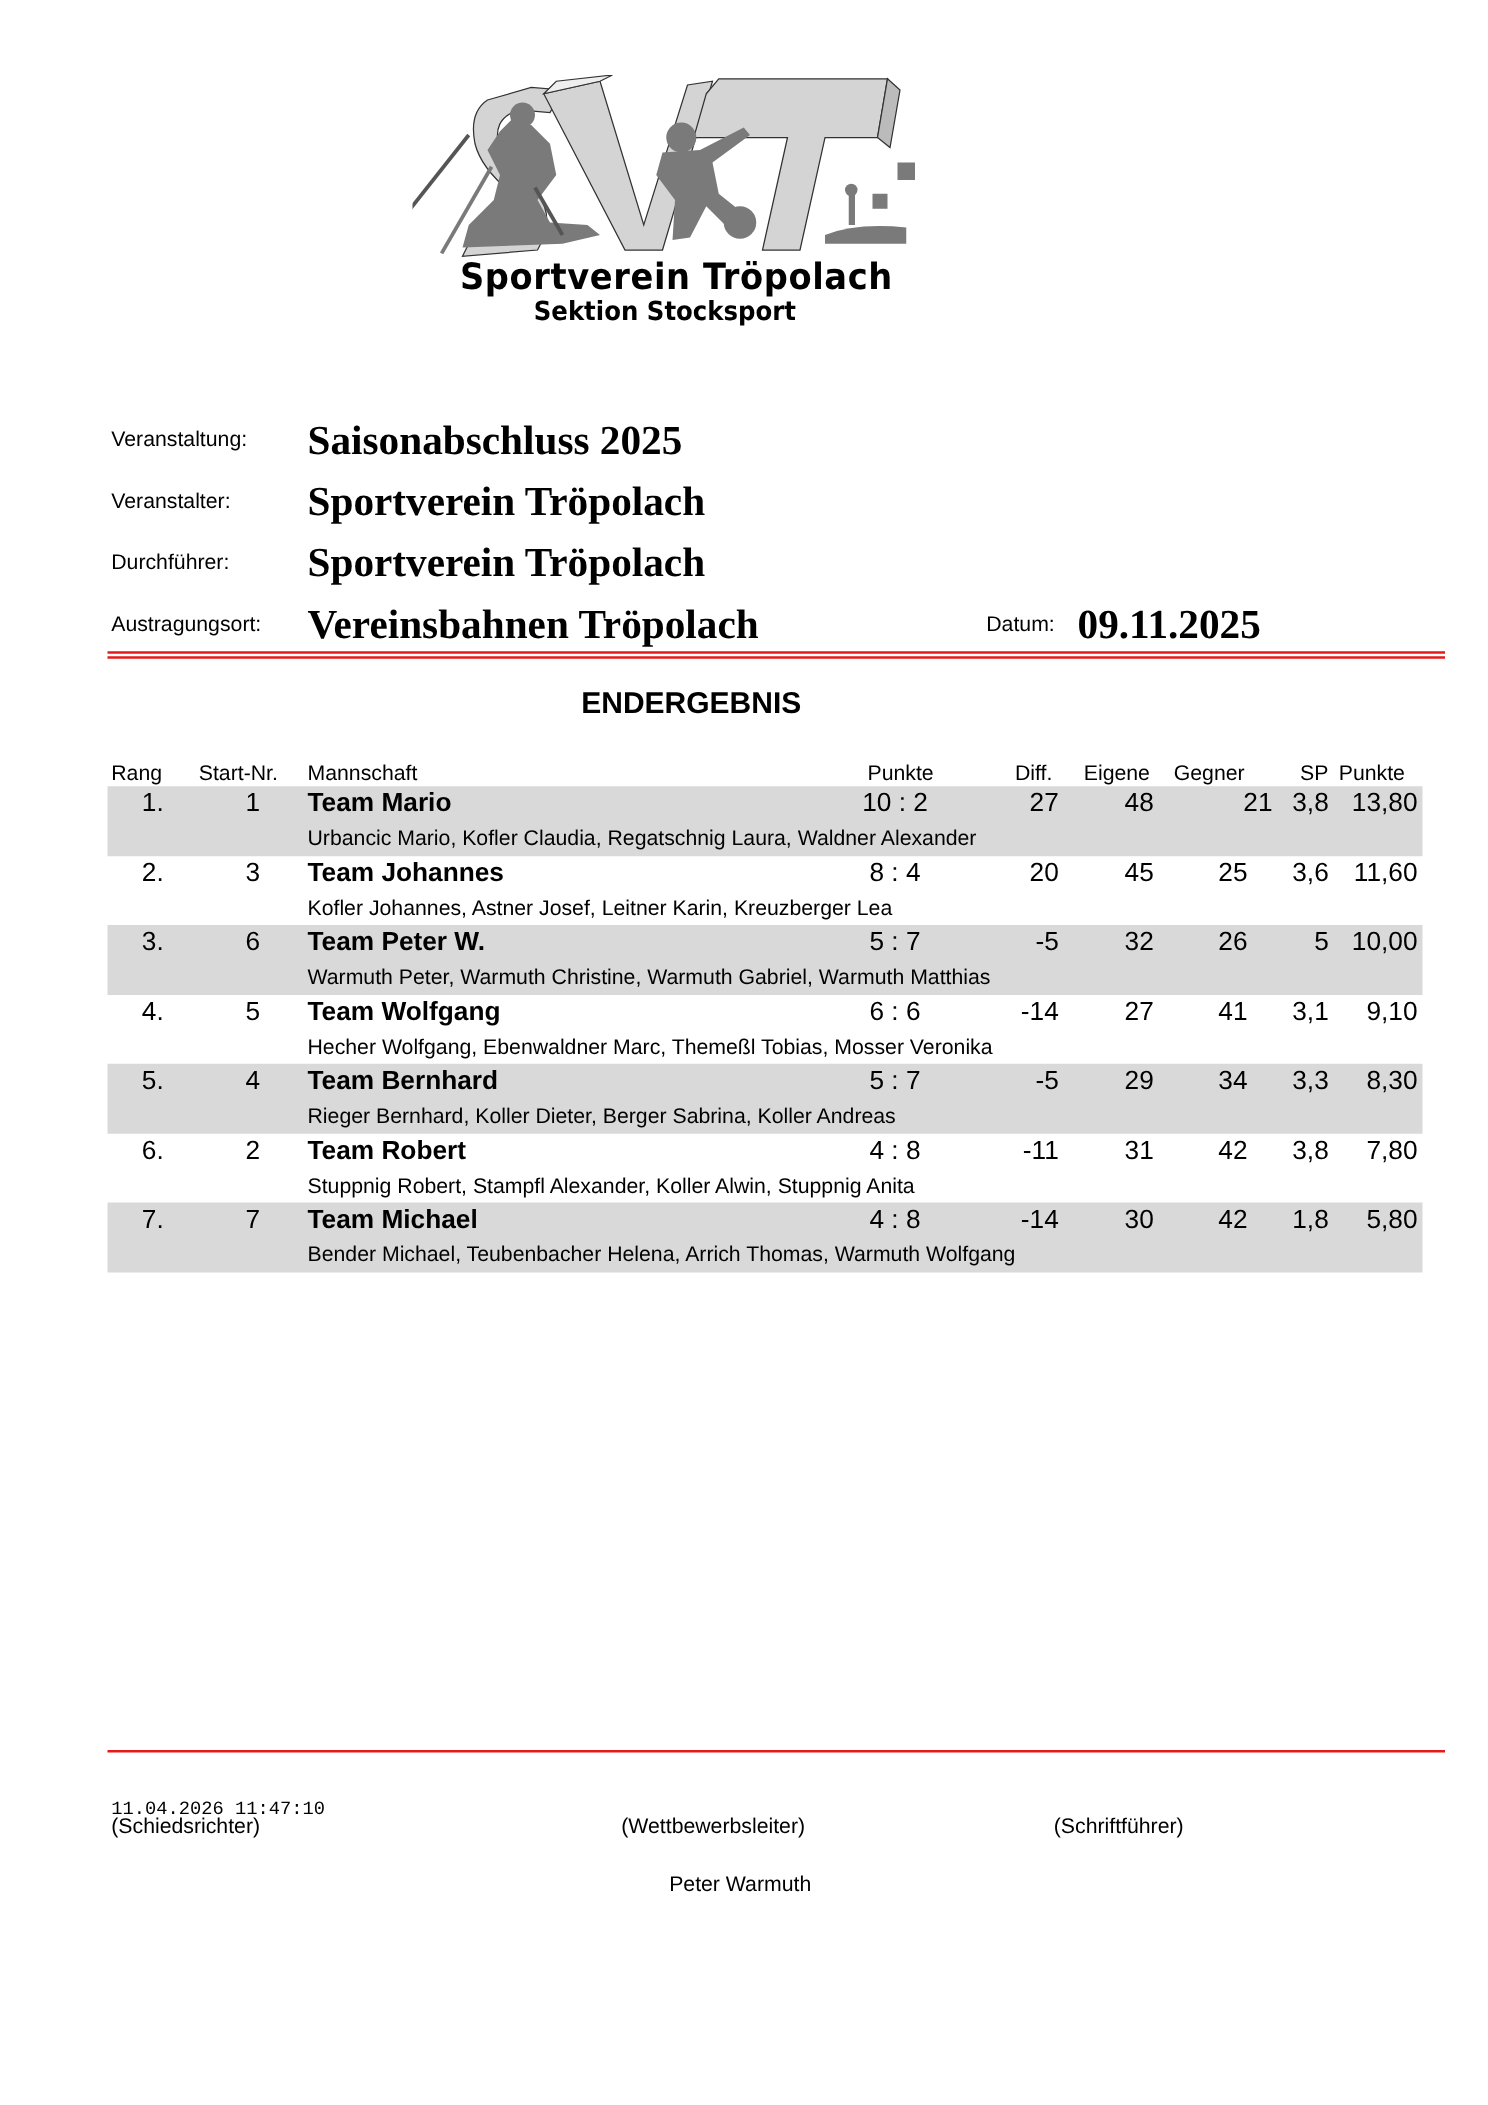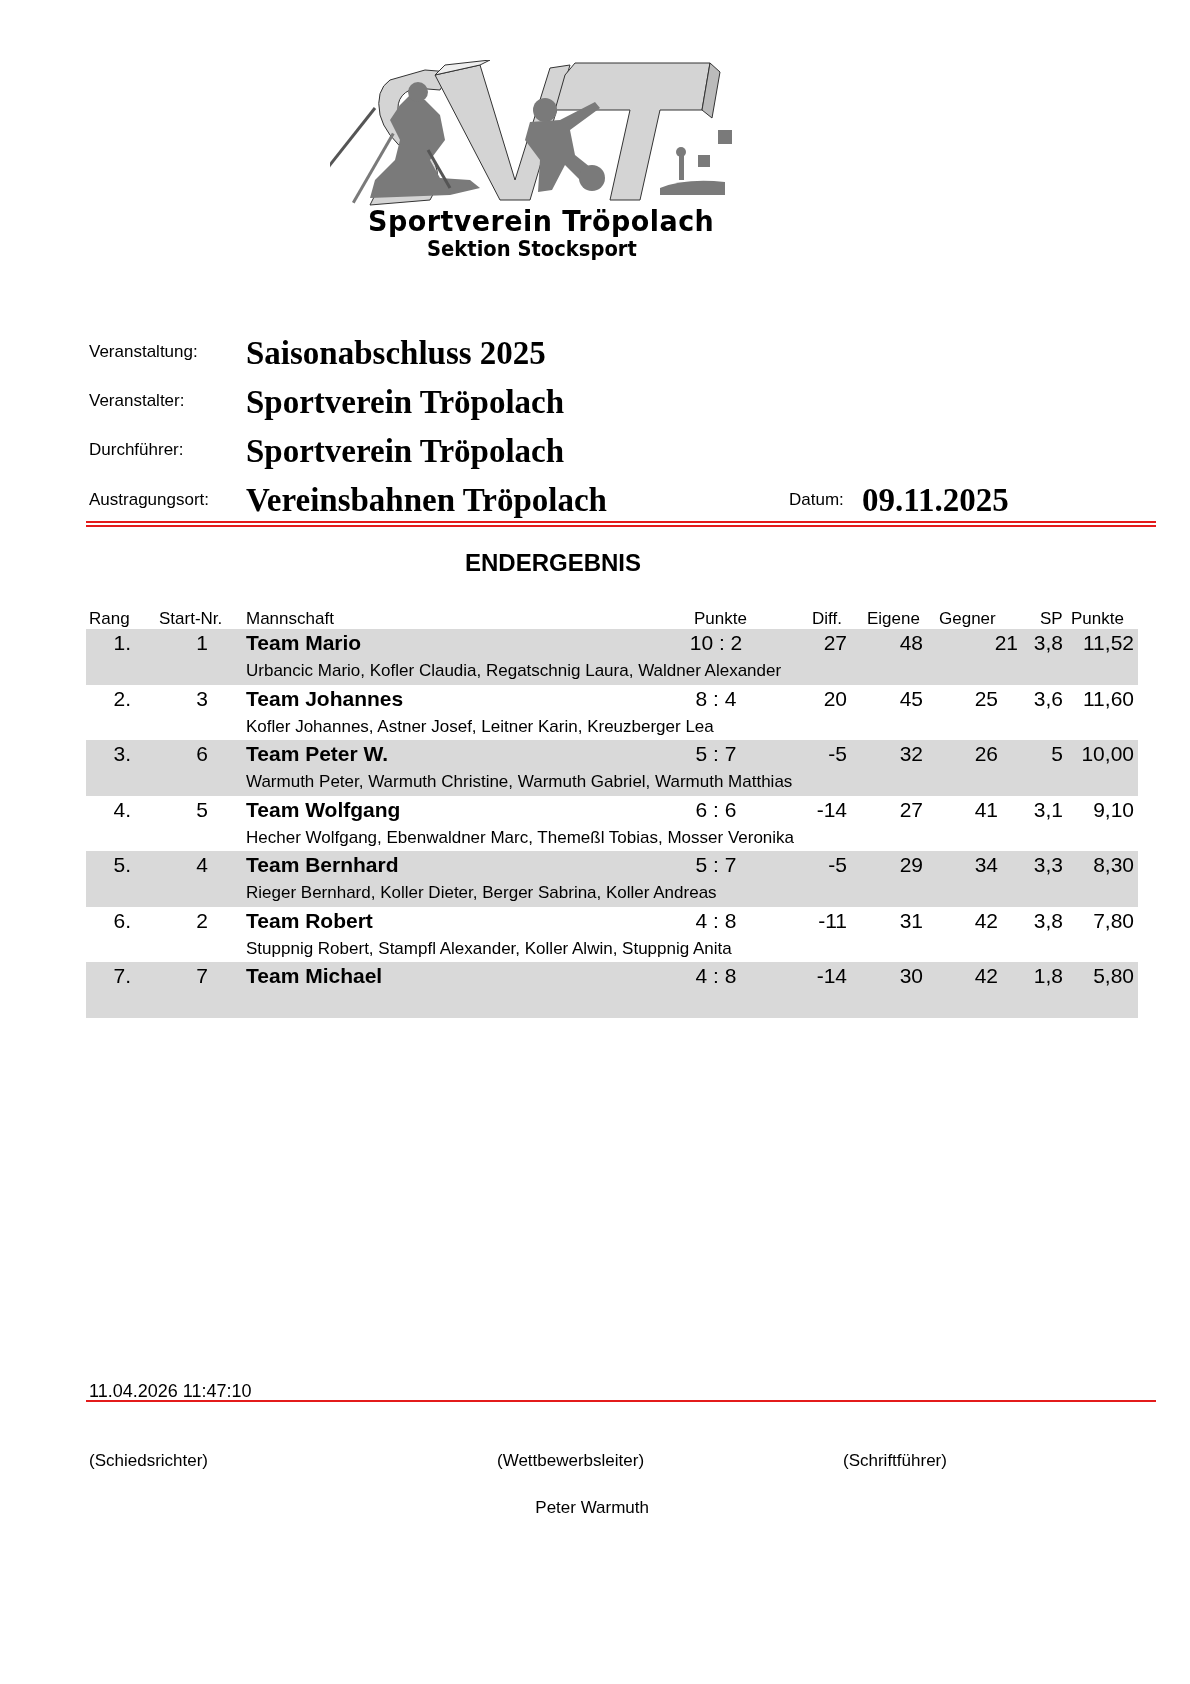--- a/index.html
+++ b/index.html
@@ -16,21 +16,21 @@
   .title { position:absolute; left:0; width:1106px; text-align:center; top:549px; font-weight:bold; font-size:24px; }
   
   .th { position:absolute; top:609px; font-size:17px; white-space:nowrap; }
   .row { position:absolute; left:86px; width:1052px; height:55.5px; }
   .row.shade { background:#d9d9d9; }
   .cell { position:absolute; top:2px; font-size:21px; white-space:nowrap; }
   .cell.r { text-align:right; }
   .team { position:absolute; left:160px; top:2px; font-size:21px; font-weight:bold; white-space:nowrap; }
   .members { position:absolute; left:160px; top:32px; font-size:17px; white-space:nowrap; }
   
-  .stamp { position:absolute; left:89px; top:1381px; font-size:18px; }
+  .stamp { position:absolute; left:89px; top:1439px; font-size:15px;font-family:Liberation Mono, monospace; }
   .footline { position:absolute; left:86px; top:1400px; width:1070px; height:2px; background:#e31b1b; }
   .foot { position:absolute; font-size:17px; white-space:nowrap; }
 </style>
 </head>
 <body>
 
 <div class="abs logo">
   <svg width="430" height="150" viewBox="0 0 430 150">
 
     <g fill="#d4d4d4" stroke="#333" stroke-width="1">
@@ -105,21 +105,21 @@
 
   <div id="rows">
       <div class="row shade" style="top: 629px;">
         <div class="cell r" style="left:0; width:45px">1.</div>
         <div class="cell r" style="left:0; width:122px">1</div>
         <div class="cell" style="left:600px; width:60px; text-align:center">10 : 2</div>
         <div class="cell r" style="left:700px; width:61px">27</div>
         <div class="cell r" style="left:780px; width:57px">48</div>
         <div class="cell r" style="left:880px; width:52px">21</div>
         <div class="cell r" style="left:930px; width:47px">3,8</div>
-        <div class="cell r" style="left:980px; width:68px">11,52</div>
+        <div class="cell r" style="left:980px; width:68px">13,80</div>
         <div class="team">Team Mario</div>
         <div class="members">Urbancic Mario, Kofler Claudia, Regatschnig Laura, Waldner Alexander</div>
       </div>
       <div class="row" style="top: 684.5px;">
         <div class="cell r" style="left:0; width:45px">2.</div>
         <div class="cell r" style="left:0; width:122px">3</div>
         <div class="cell" style="left:600px; width:60px; text-align:center">8 : 4</div>
         <div class="cell r" style="left:700px; width:61px">20</div>
         <div class="cell r" style="left:780px; width:57px">45</div>
         <div class="cell r" style="left:860px; width:52px">25</div>
@@ -179,20 +179,21 @@
       <div class="row shade" style="top: 962px;">
         <div class="cell r" style="left:0; width:45px">7.</div>
         <div class="cell r" style="left:0; width:122px">7</div>
         <div class="cell" style="left:600px; width:60px; text-align:center">4 : 8</div>
         <div class="cell r" style="left:700px; width:61px">-14</div>
         <div class="cell r" style="left:780px; width:57px">30</div>
         <div class="cell r" style="left:860px; width:52px">42</div>
         <div class="cell r" style="left:930px; width:47px">1,8</div>
         <div class="cell r" style="left:980px; width:68px">5,80</div>
         <div class="team">Team Michael</div>
+        <div class="members">Bender Michael, Teubenbacher Helena, Arrich Thomas, Warmuth Wolfgang</div>
       </div>
     </div>
 </div>
 
 <div class="stamp">11.04.2026 11:47:10</div>
 <div class="footline"></div>
 <div class="foot" style="left:519px; top:1498px; width:130px; text-align:right">Peter Warmuth</div>
 <div class="foot" style="left:89px; top:1451px">(Schiedsrichter)</div>
 <div class="foot" style="left:497px; top:1451px">(Wettbewerbsleiter)</div>
 <div class="foot" style="left:843px; top:1451px">(Schriftführer)</div>

